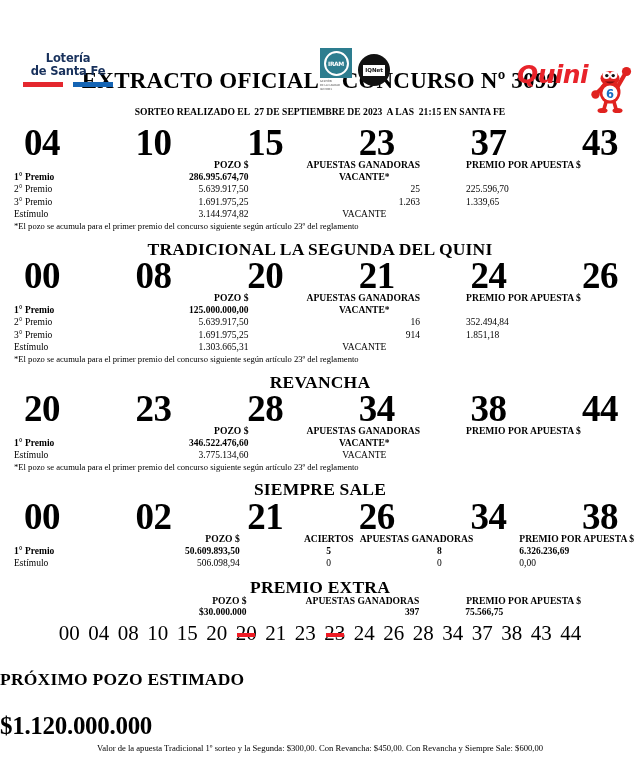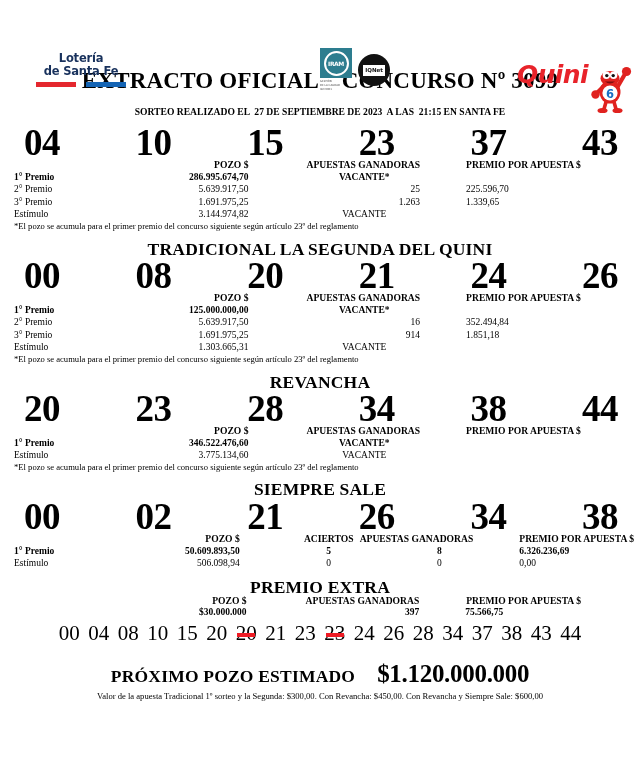--- a/index.html
+++ b/index.html
@@ -16,21 +16,21 @@
     position: relative;
   }
 
   
   .header {
     position: relative;
     height: 62px;
   }
   .logo-loteria {
     position: absolute;
-    left: 29px;
+    left: 16px;
     top: 52px;
     width: 104px;
     text-align: center;
   }
   .logo-loteria .l-txt {
     font-family: "DejaVu Sans", sans-serif;
     font-size: 11.5px;
     font-weight: bold;
     color: #18315c;
     line-height: 1.12;
@@ -214,21 +214,22 @@
     height: 4px;
     background: #ee1b24;
   }
 
   
   .footer-pozo {
     display: flex;
     justify-content: center;
     align-items: baseline;
     gap: 22px;
-    margin-top: 15px;
+    margin-top: 24px;
+    flex-direction: column;
   }
   .footer-pozo .lbl { font-size: 17.5px; font-weight: bold; letter-spacing: 0.2px; }
   .footer-pozo .amt { font-size: 25px; font-weight: bold; letter-spacing: -0.3px; }
   .footer-note {
     text-align: center;
     font-size: 8.6px;
     font-weight: normal;
     margin-top: 3px;
   }
 </style>

